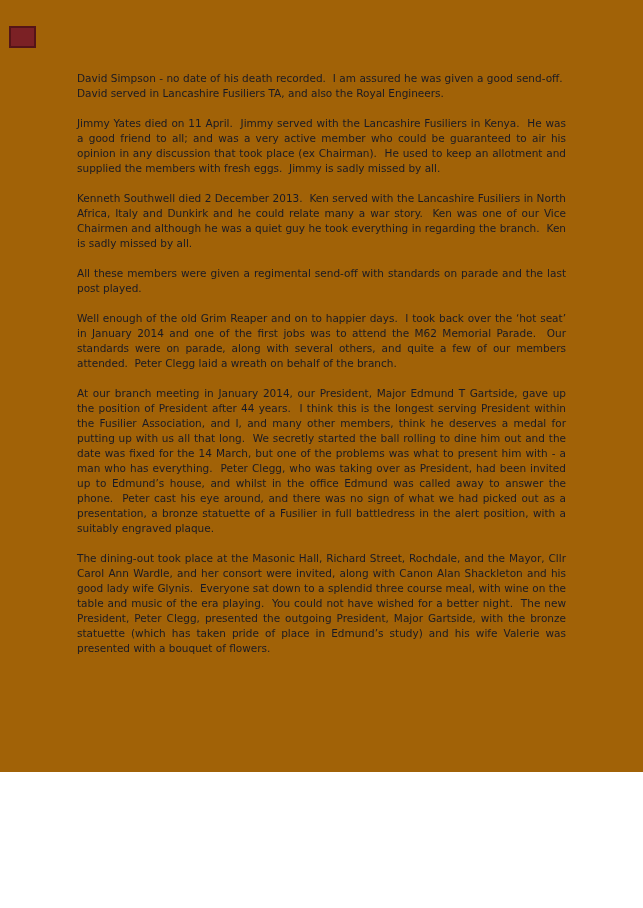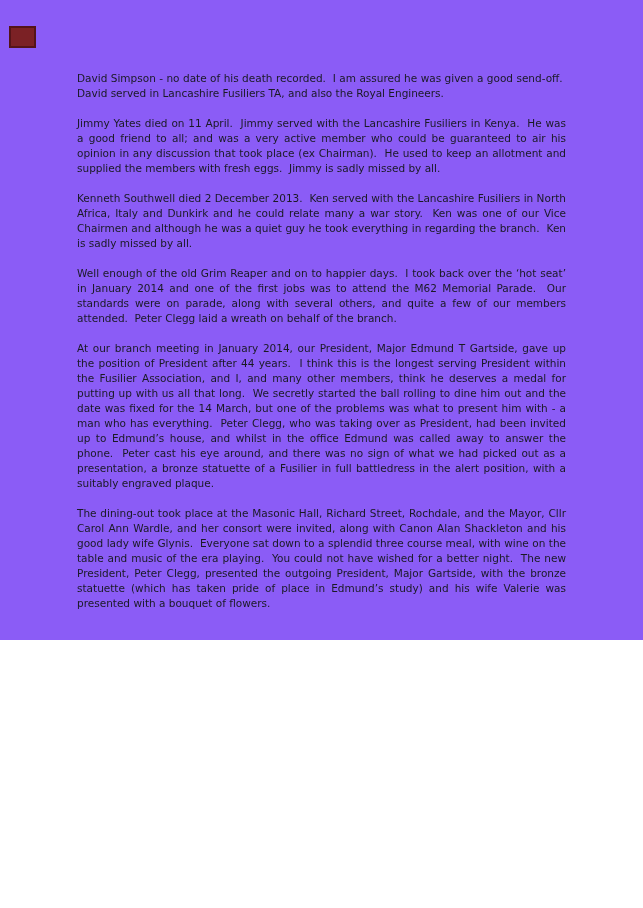--- a/index.html
+++ b/index.html
@@ -3,22 +3,22 @@
 <meta charset="utf-8">
 <style>
   html, body {
     margin: 0;
     padding: 0;
     background: #ffffff;
   }
   .sheet {
     position: relative;
     width: 643px;
-    height: 640px;
-    background: #8b5cf6;
+    height: 772px;
+    background: #a16207;
     overflow: hidden;
   }
   .corner-mark {
     position: absolute;
     left: 9px;
     top: 26px;
     width: 27px;
     height: 22px;
     box-sizing: border-box;
     background: #7b2125;
@@ -54,20 +54,21 @@
 <body>
 
 <div class="sheet">
 
   <div class="corner-mark"></div>
 
   <div class="text-block">
     <p>David Simpson - no date of his death recorded.&nbsp; I am assured he was given a good send-off.&nbsp; David served in Lancashire Fusiliers TA, and also the Royal Engineers.</p>
     <p>Jimmy Yates died on 11 April.&nbsp; Jimmy served with the Lancashire Fusiliers in Kenya.&nbsp; He was a good friend to all; and was a very active member who could be guaranteed to air his opinion in any discussion that took place (ex Chairman).&nbsp; He used to keep an allotment and supplied the members with fresh eggs.&nbsp; Jimmy is sadly missed by all.</p>
     <p>Kenneth Southwell died 2 December 2013.&nbsp; Ken served with the Lancashire Fusiliers in North Africa, Italy and Dunkirk and he could relate many a war story.&nbsp; Ken was one of our Vice Chairmen and although he was a quiet guy he took everything in regarding the branch.&nbsp; Ken is sadly missed by all.</p>
+    <p>All these members were given a regimental send-off with standards on parade and the last post played.</p>
     <p>Well enough of the old Grim Reaper and on to happier days.&nbsp; I took back over the ‘hot seat’ in January 2014 and one of the first jobs was to attend the M62 Memorial Parade.&nbsp; Our standards were on parade, along with several others, and quite a few of our members attended.&nbsp; Peter Clegg laid a wreath on behalf of the branch.</p>
     <p>At our branch meeting in January 2014, our President, Major Edmund T Gartside, gave up the position of President after 44 years.&nbsp; I think this is the longest serving President within the Fusilier Association, and I, and many other members, think he deserves a medal for putting up with us all that long.&nbsp; We secretly started the ball rolling to dine him out and the date was fixed for the 14 March, but one of the problems was what to present him with - a man who has everything.&nbsp; Peter Clegg, who was taking over as President, had been invited up to Edmund’s house, and whilst in the office Edmund was called away to answer the phone.&nbsp; Peter cast his eye around, and there was no sign of what we had picked out as a presentation, a bronze statuette of a Fusilier in full battledress in the alert position, with a suitably engraved plaque.</p>
     <p>The dining-out took place at the Masonic Hall, Richard Street, Rochdale, and the Mayor, Cllr Carol Ann Wardle, and her consort were invited, along with Canon Alan Shackleton and his good lady wife Glynis.&nbsp; Everyone sat down to a splendid three course meal, with wine on the table and music of the era playing.&nbsp; You could not have wished for a better night.&nbsp; The new President, Peter Clegg, presented the outgoing President, Major Gartside, with the bronze statuette (which has taken pride of place in Edmund’s study) and his wife Valerie was presented with a bouquet of flowers.</p>
   </div>
 
   <div class="page-number">[9]</div>
 
 </div>
 
 </body></html>

